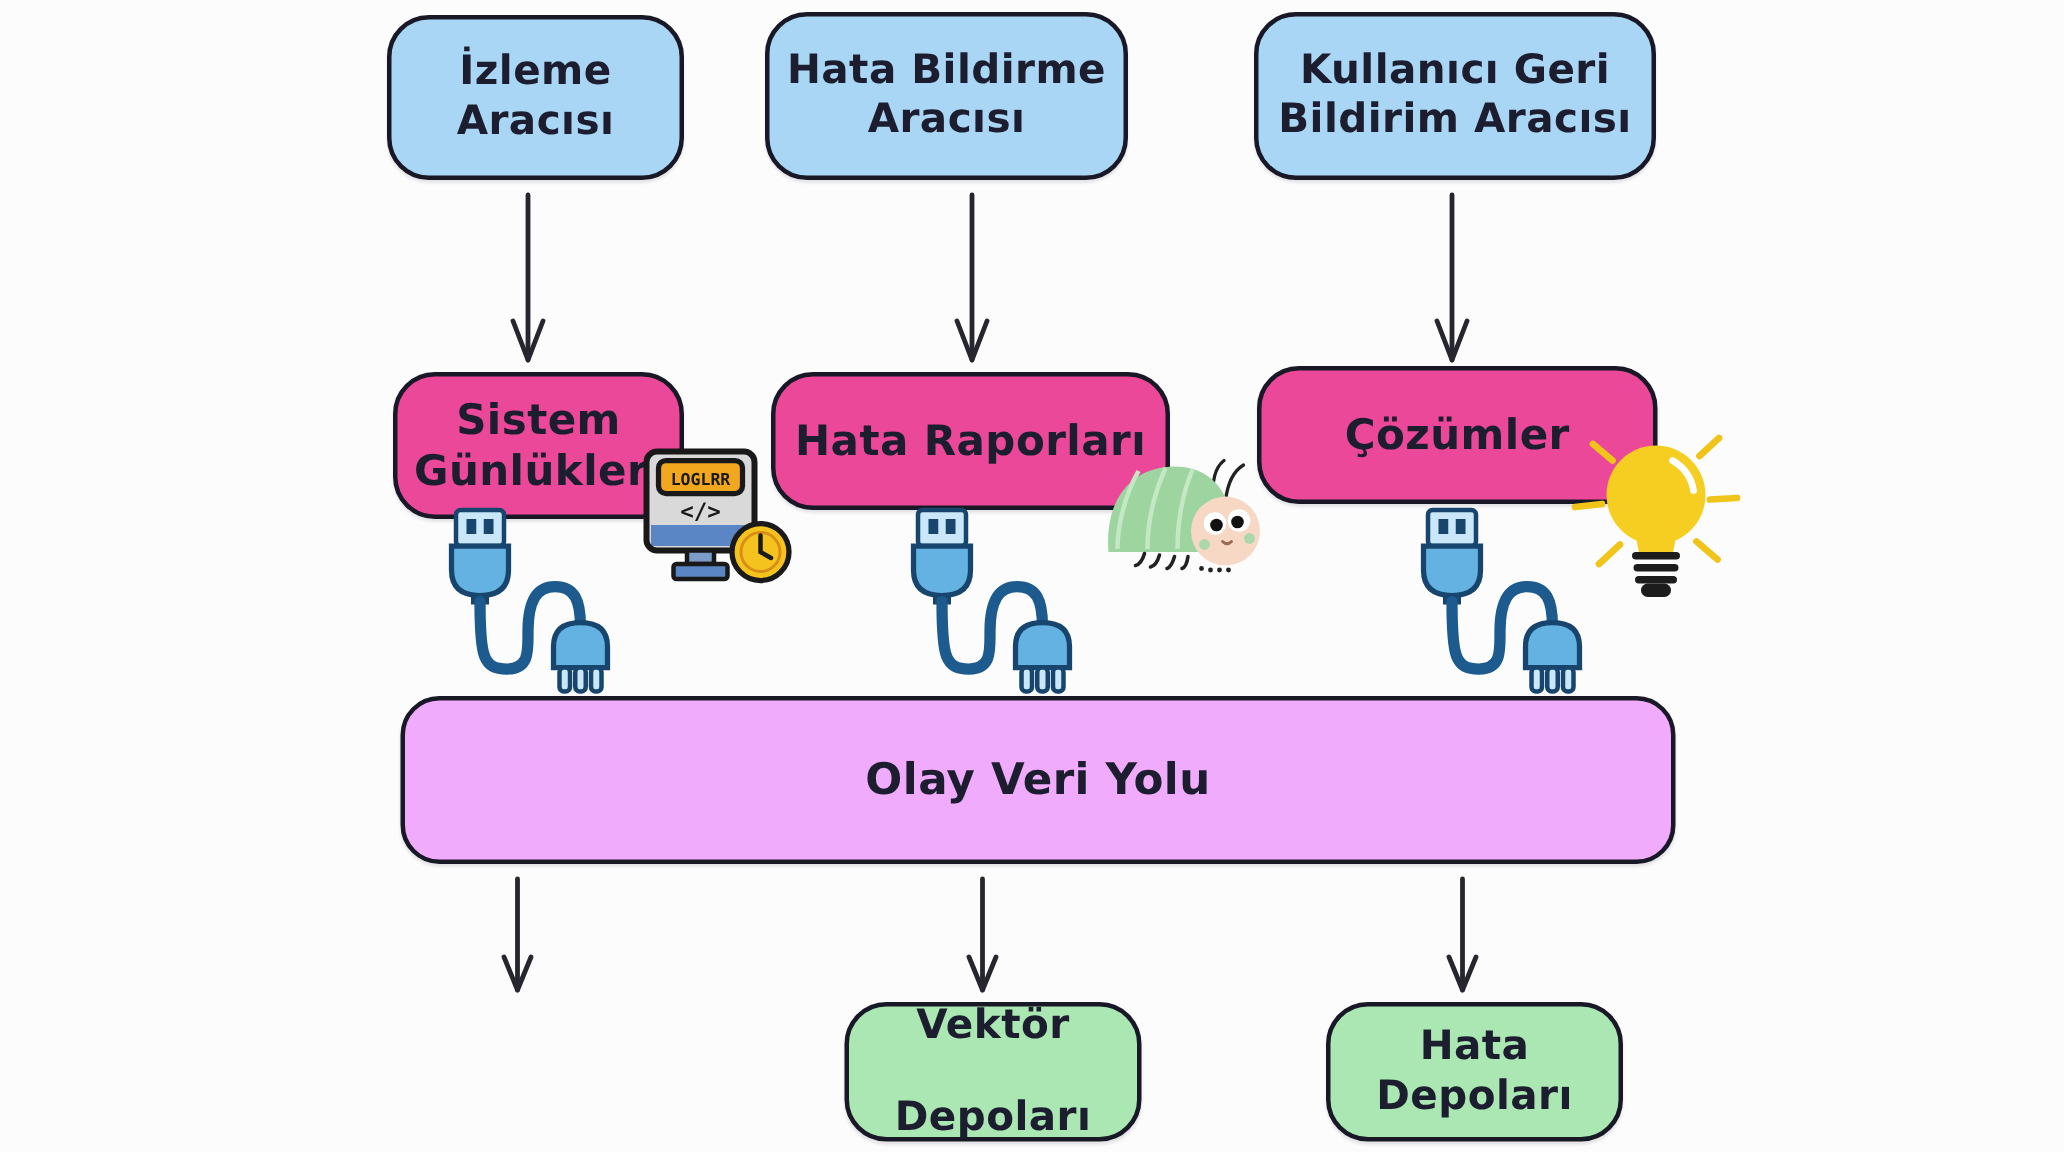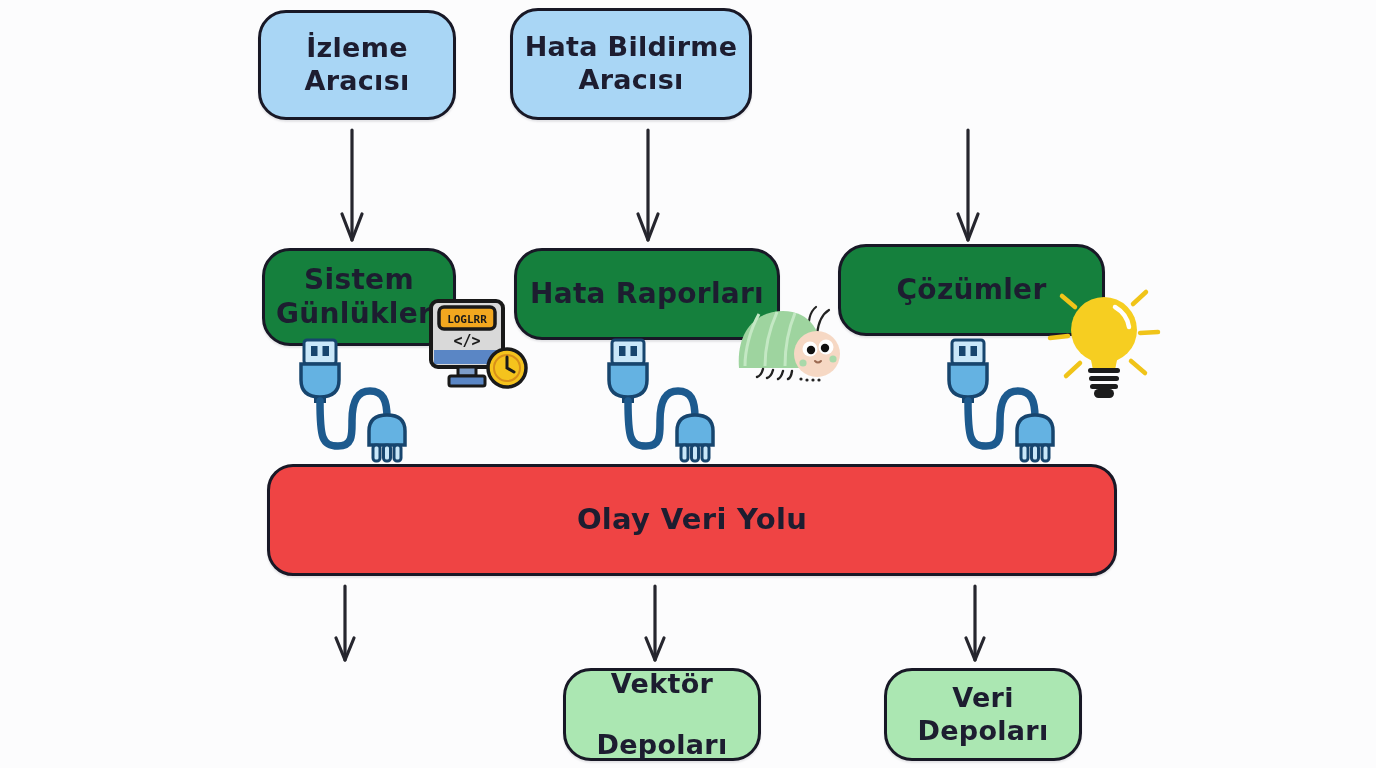--- a/index.html
+++ b/index.html
@@ -8,22 +8,22 @@
     background:#fcfcfd;overflow:hidden;
     font-family:"DejaVu Sans","Liberation Sans",sans-serif;
   }
   .node{
     position:absolute;display:flex;flex-direction:column;align-items:center;justify-content:center;
     border:3.5px solid #181826;border-radius:28px;text-align:center;
     color:#1d1d30;font-weight:600;line-height:1.22;letter-spacing:.3px;
     box-shadow:0 2px 2px rgba(20,20,40,.10);box-sizing:border-box;
   }
   .agent{background:#a9d6f5;font-size:27px;}
-  .signal{background:#15803d;font-size:28px;}
-  .bus{background:#ef4444;font-size:29px;border-radius:26px;}
+  .signal{background:#ec4899;font-size:28px;}
+  .bus{background:#f0abfc;font-size:29px;border-radius:26px;}
   .store{background:#abe7b2;font-size:27px;}
   .line{display:block;}
 
   
   .a1{left:258px;top:10px;width:198px;height:110px;}
   .a2{left:510px;top:8px;width:242px;height:112px;}
   .a3{left:836px;top:8px;width:268px;height:112px;}
   .s1{left:262px;top:248px;width:194px;height:98px;}
   .s2{left:514px;top:248px;width:266px;height:92px;}
   .s3{left:838px;top:244px;width:267px;height:92px;}
@@ -54,20 +54,24 @@
 
 <div class="canvas">
 
   <div class="node agent a1">
     <span class="line">İzleme</span>
     <span class="line">Aracısı</span>
   </div>
   <div class="node agent a2">
     <span class="line">Hata Bildirme</span>
     <span class="line">Aracısı</span>
+  </div>
+  <div class="node agent a3">
+    <span class="line">Kullanıcı Geri</span>
+    <span class="line">Bildirim Aracısı</span>
   </div>
 
   <svg class="abs arr-t1 arrow" width="30" height="118" viewBox="0 0 30 118">
     <line x1="15" y1="2" x2="15" y2="112"></line>
       <polyline points="5,86 15,112 25,86"></polyline>
   </svg>
   <svg class="abs arr-t2 arrow" width="30" height="118" viewBox="0 0 30 118">
     <line x1="15" y1="2" x2="15" y2="112"></line>
       <polyline points="5,86 15,112 25,86"></polyline>
   </svg>
@@ -193,17 +197,17 @@
   <svg class="abs arr-b3 arrow" width="30" height="82" viewBox="0 0 30 82">
     <line x1="15" y1="2" x2="15" y2="76"></line>
       <polyline points="6,54 15,76 24,54"></polyline>
   </svg>
 
   <div class="node store g2">
     <span class="line">Vektör</span>
     <span class="line">Depoları</span>
   </div>
   <div class="node store g3">
-    <span class="line">Veri</span>
+    <span class="line">Hata</span>
     <span class="line">Depoları</span>
   </div>
 
 </div>
 
 </body></html>

